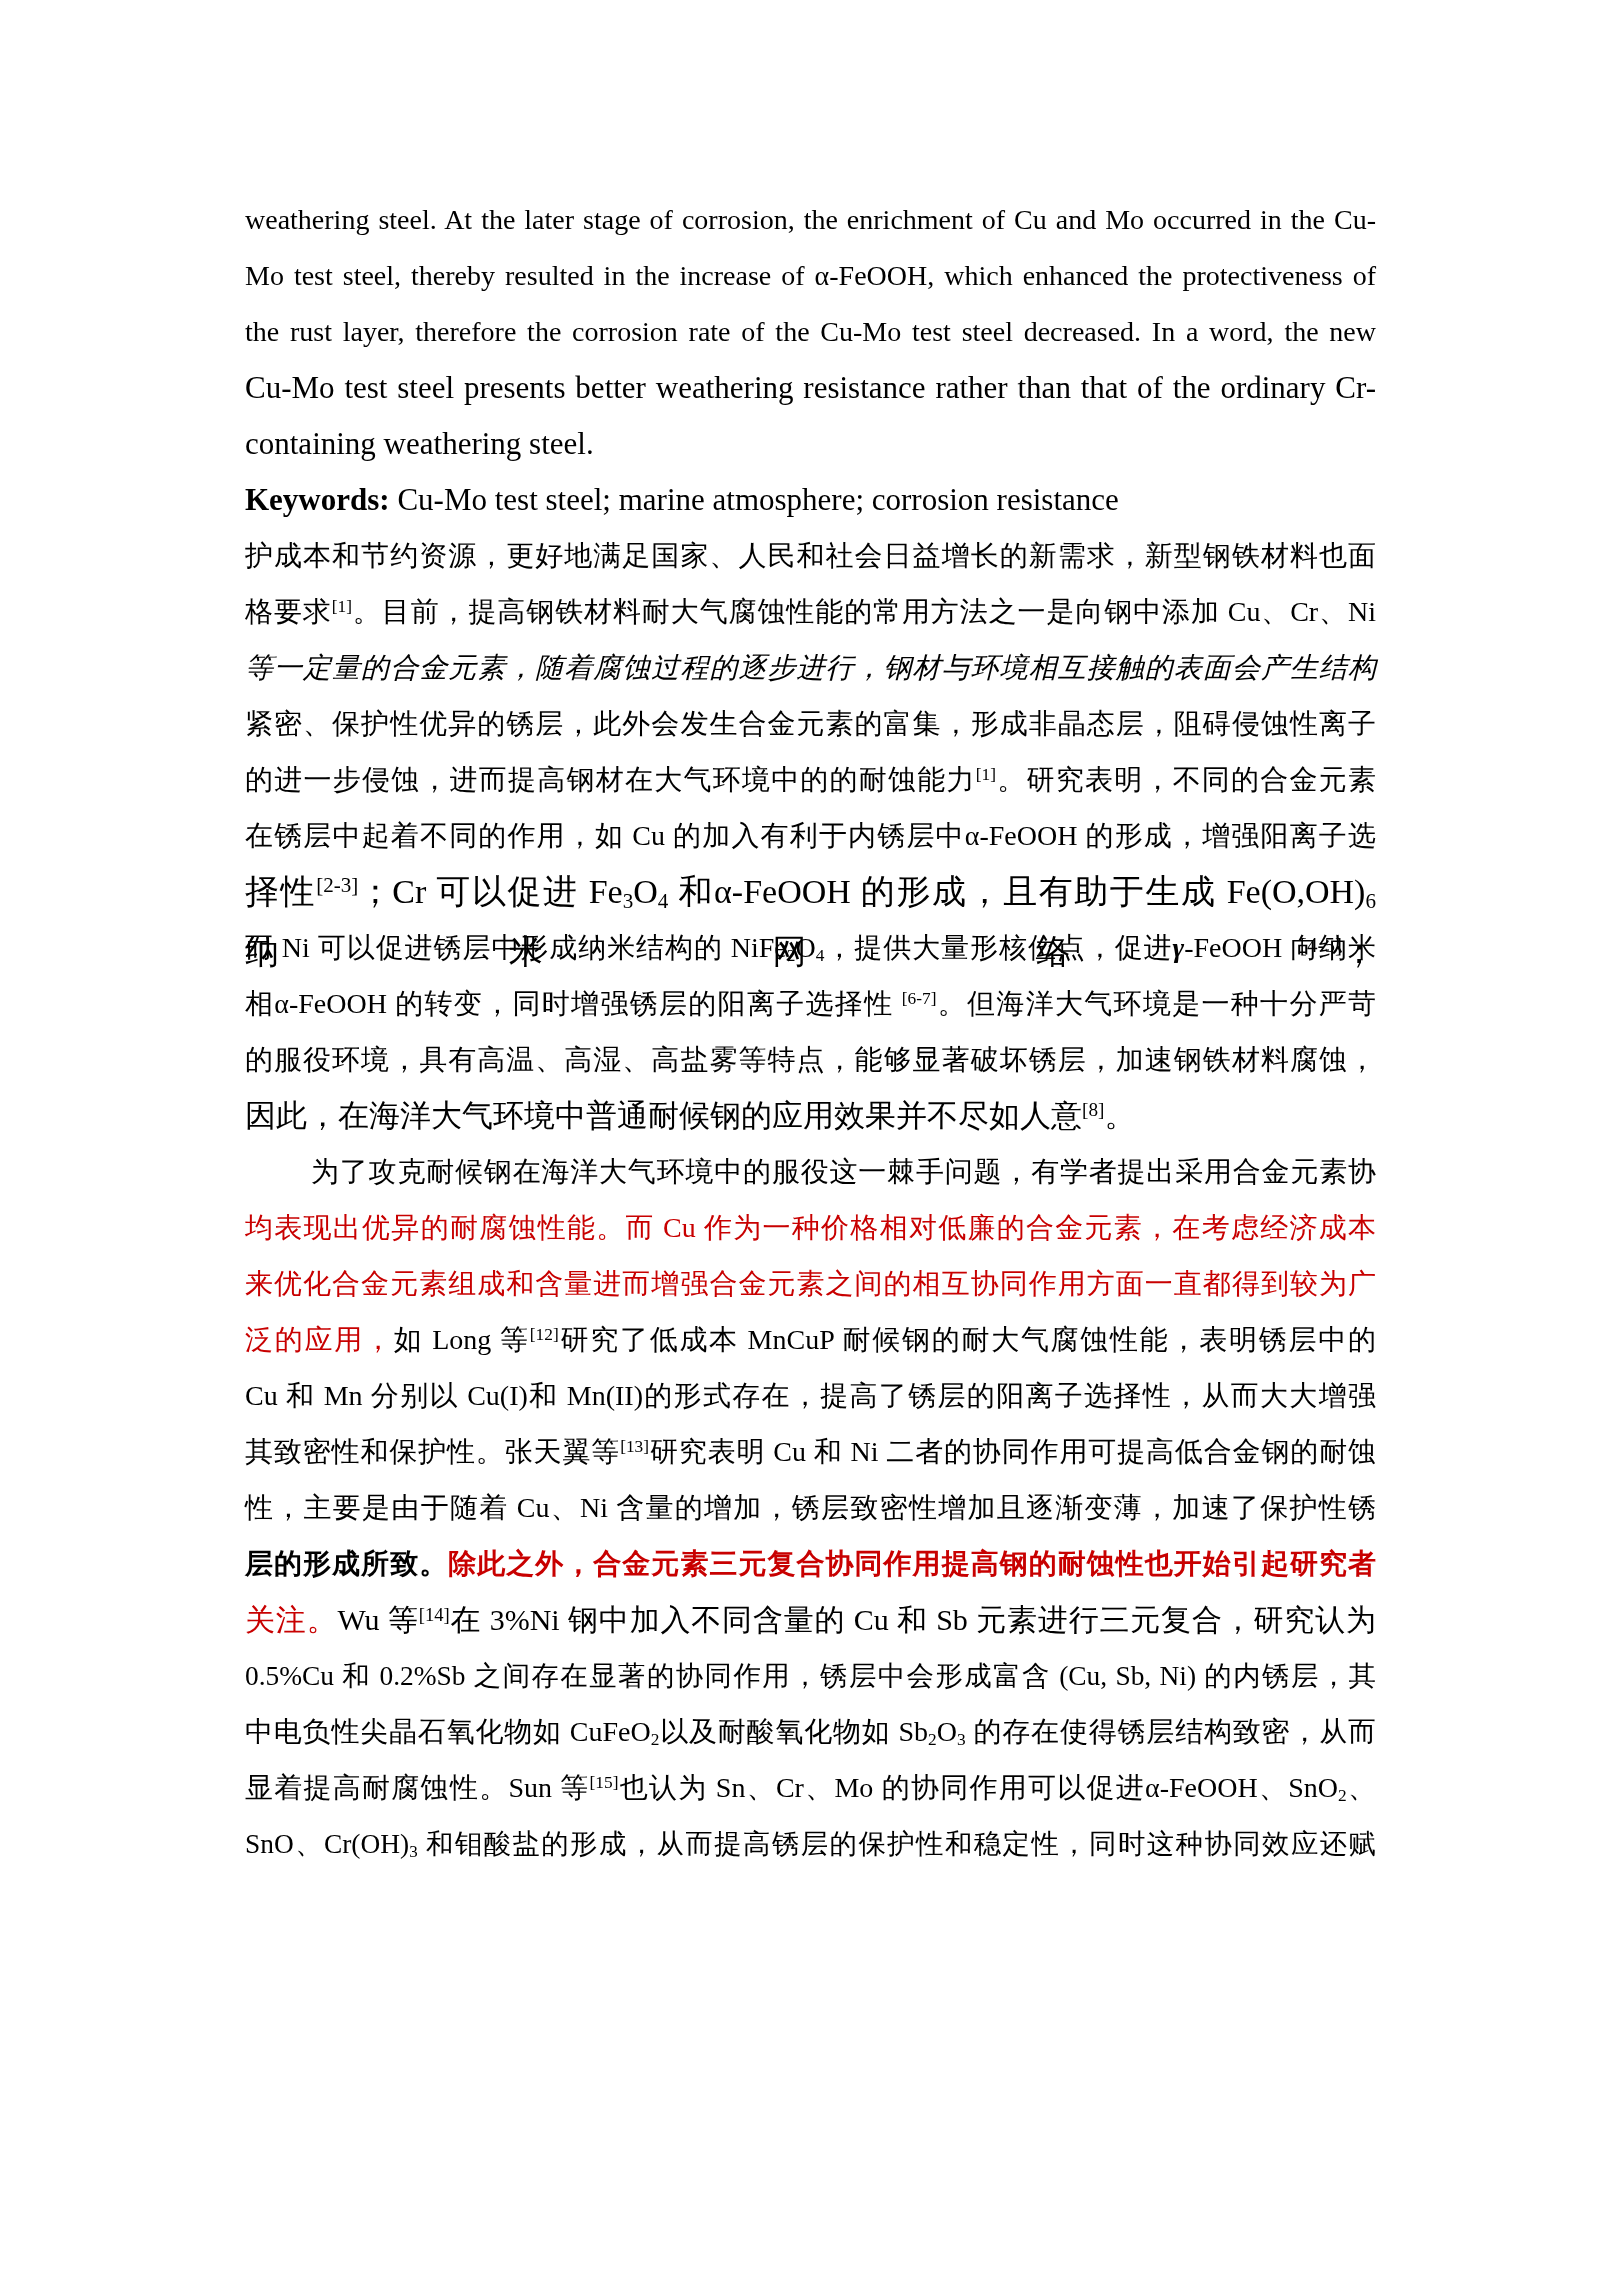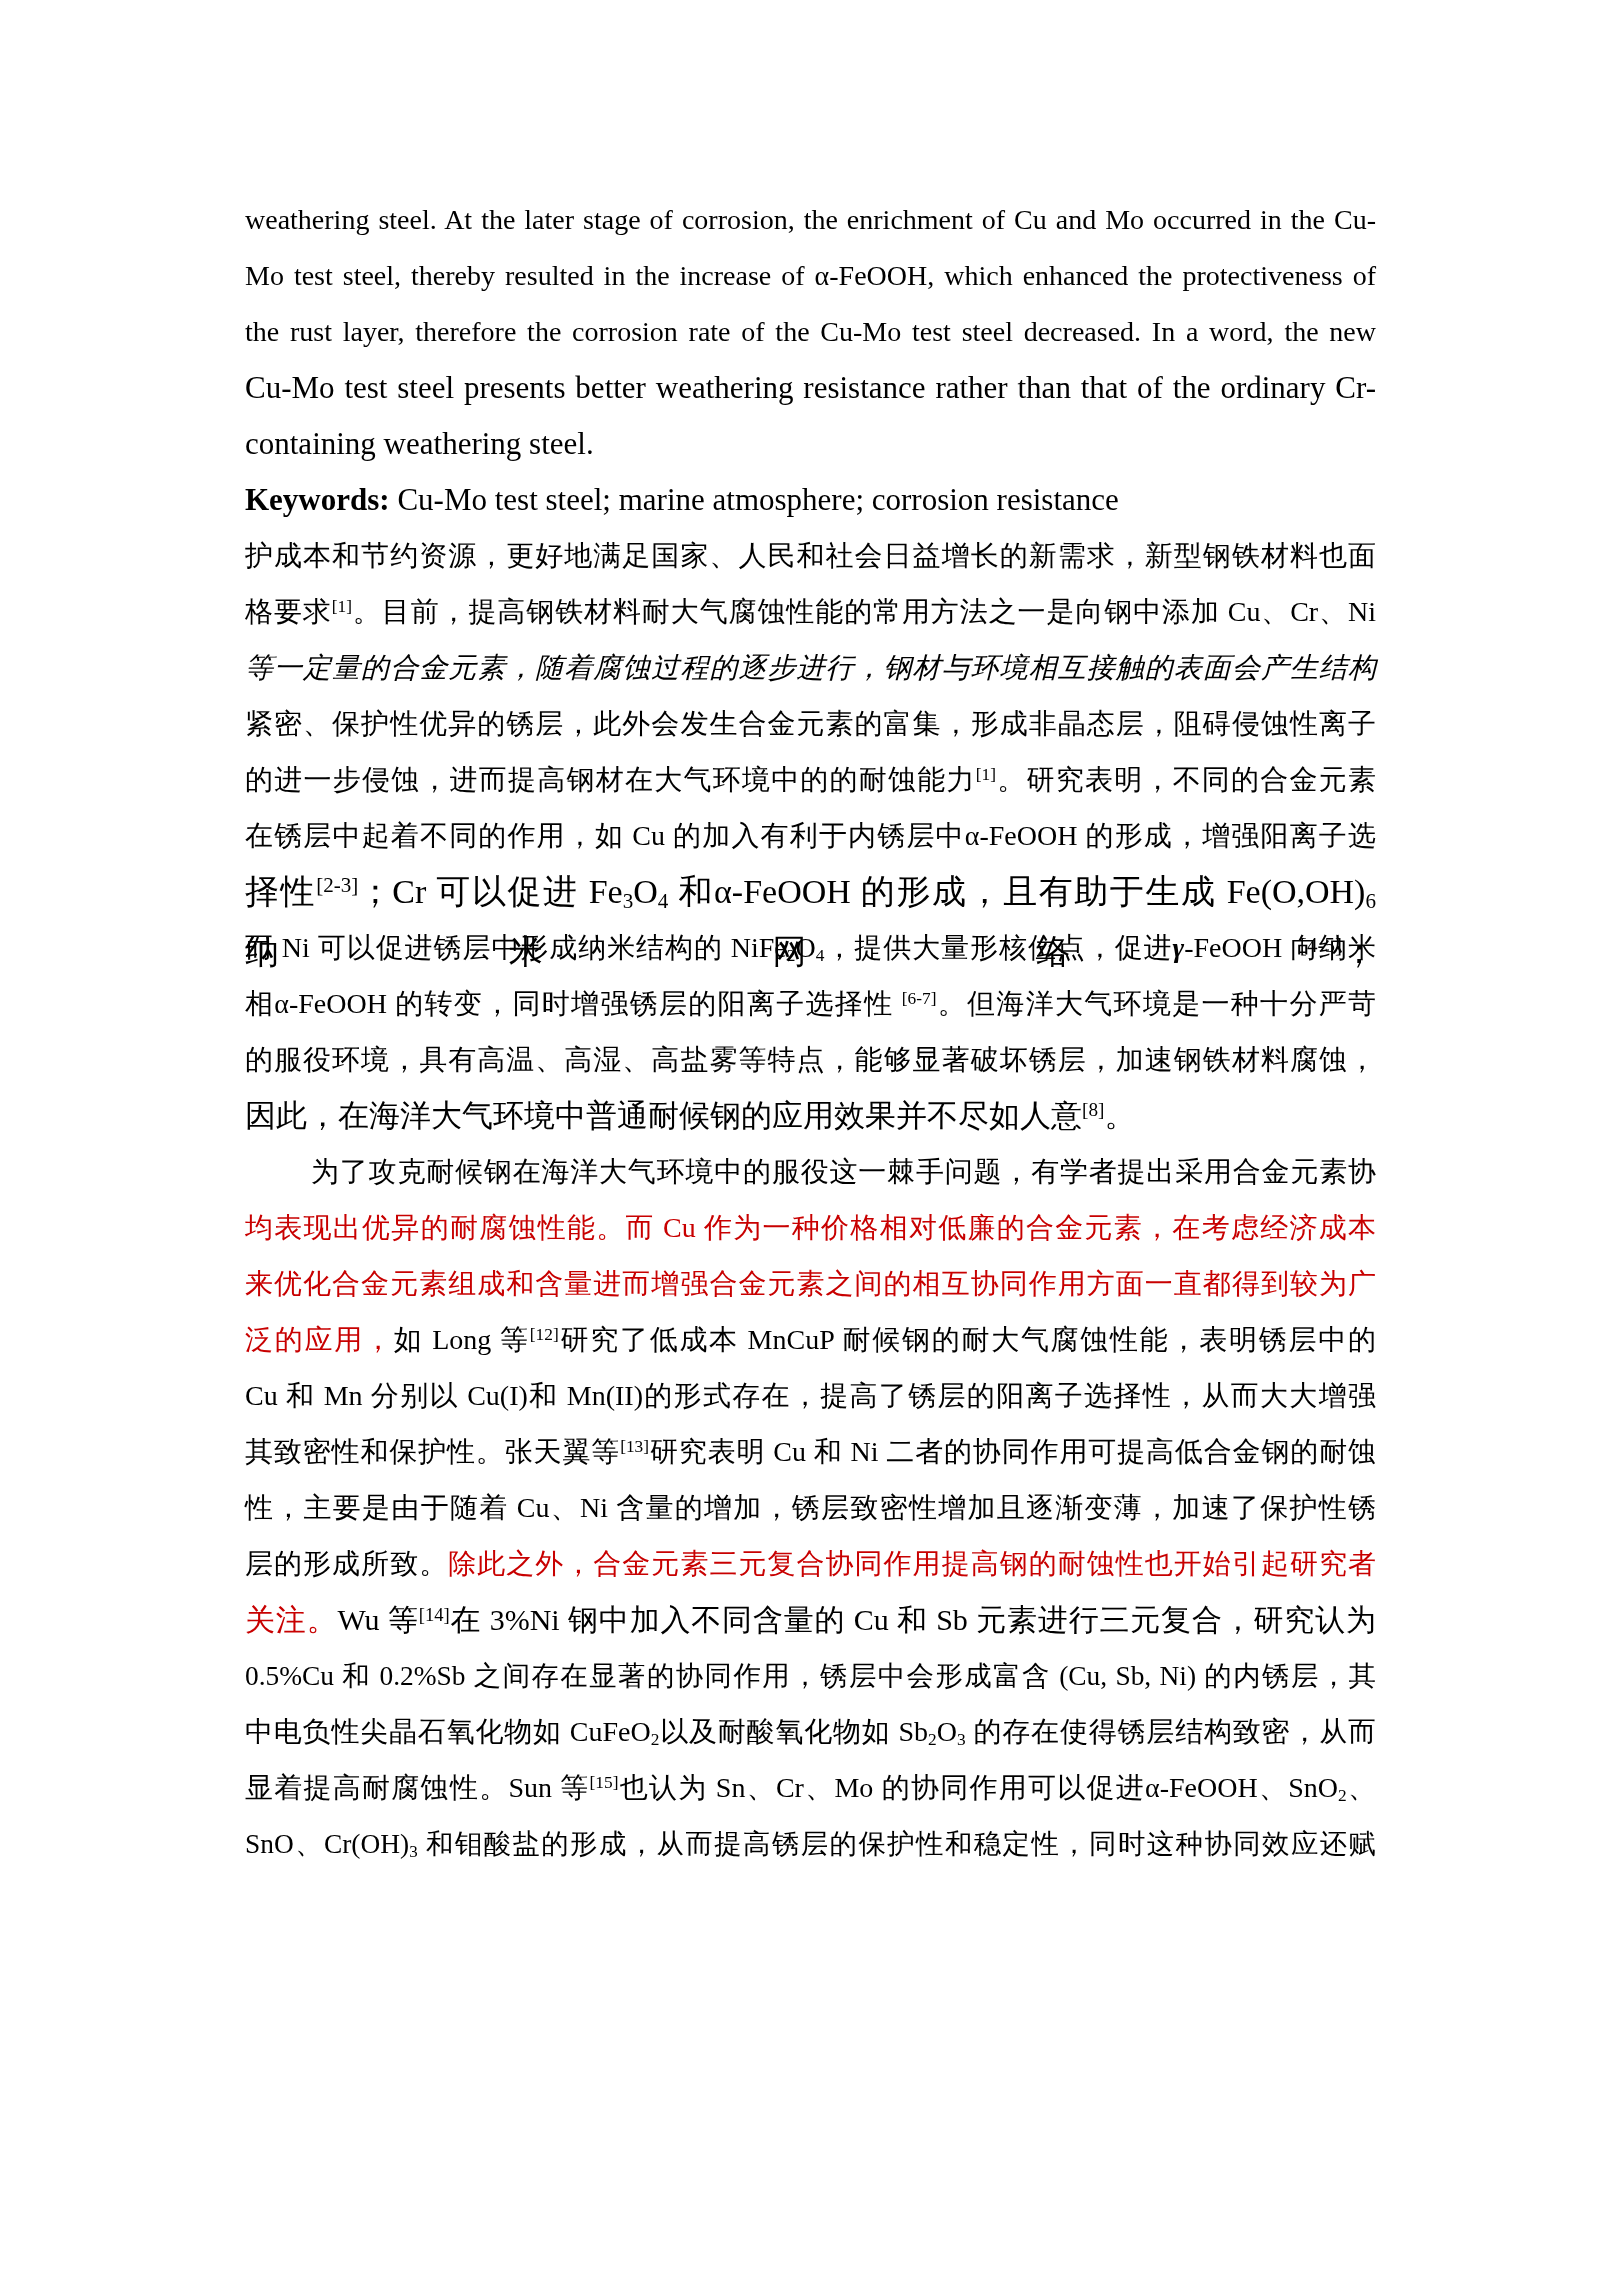--- a/index.html
+++ b/index.html
@@ -52,21 +52,21 @@
       <div class="line" style="font-size: 28px;"><span>相α-FeOOH 的转变，同时增强锈层的阳离子选择性 </span><span class="sup">[6-7]</span><span>。但海洋大气环境是一种十分严苛</span></div>
       <div class="line" style="font-size: 28px;"><span>的服役环境，具有高温、高湿、高盐雾等特点，能够显著破坏锈层，加速钢铁材料腐蚀，</span></div>
       <div class="line nj" style=""><span>因此，在海洋大气环境中普通耐候钢的应用效果并不尽如人意</span><span class="sup">[8]</span><span>。</span></div>
       <div class="line ind" style="font-size: 28px;"><span>为了攻克耐候钢在海洋大气环境中的服役这一棘手问题，有学者提出采用合金元素协</span></div>
       <div class="line" style="font-size: 28px;"><span class="red">均表现出优异的耐腐蚀性能。而 Cu 作为一种价格相对低廉的合金元素，在考虑经济成本</span></div>
       <div class="line" style="font-size: 28px;"><span class="red">来优化合金元素组成和含量进而增强合金元素之间的相互协同作用方面一直都得到较为广</span></div>
       <div class="line" style="font-size: 28px;"><span class="red">泛的应用，</span><span>如 Long 等</span><span class="sup">[12]</span><span>研究了低成本 MnCuP 耐候钢的耐大气腐蚀性能，表明锈层中的</span></div>
       <div class="line" style="font-size: 28px;"><span>Cu 和 Mn 分别以 Cu(I)和 Mn(II)的形式存在，提高了锈层的阳离子选择性，从而大大增强</span></div>
       <div class="line" style="font-size: 28px;"><span>其致密性和保护性。张天翼等</span><span class="sup">[13]</span><span>研究表明 Cu 和 Ni 二者的协同作用可提高低合金钢的耐蚀</span></div>
       <div class="line" style="font-size: 28px;"><span>性，主要是由于随着 Cu、Ni 含量的增加，锈层致密性增加且逐渐变薄，加速了保护性锈</span></div>
-      <div class="line" style="font-size: 28px;"><span>层的形成所致。</span><span class="red">除此之外，合金元素三元复合协同作用提高钢的耐蚀性也开始引起研究者</span></div>
+      <div class="line" style="font-size: 28px; font-weight: bold;"><span>层的形成所致。</span><span class="red">除此之外，合金元素三元复合协同作用提高钢的耐蚀性也开始引起研究者</span></div>
       <div class="line" style="font-size: 30px;"><span class="red">关注。</span><span>Wu 等</span><span class="sup">[14]</span><span>在 3%Ni 钢中加入不同含量的 Cu 和 Sb 元素进行三元复合，研究认为</span></div>
       <div class="line" style="font-size: 27.4px;"><span>0.5%Cu 和 0.2%Sb 之间存在显著的协同作用，锈层中会形成富含 (Cu, Sb, Ni) 的内锈层，其</span></div>
       <div class="line" style="font-size: 28px;"><span>中电负性尖晶石氧化物如 CuFeO</span><span class="sub">2</span><span>以及耐酸氧化物如 Sb</span><span class="sub">2</span><span>O</span><span class="sub">3</span><span> 的存在使得锈层结构致密，从而</span></div>
       <div class="line" style="font-size: 28px;"><span>显着提高耐腐蚀性。Sun 等</span><span class="sup">[15]</span><span>也认为 Sn、Cr、Mo 的协同作用可以促进α-FeOOH、SnO</span><span class="sub">2</span><span>、</span></div>
       <div class="line" style="font-size: 27.4px;"><span>SnO、Cr(OH)</span><span class="sub">3</span><span> 和钼酸盐的形成，从而提高锈层的保护性和稳定性，同时这种协同效应还赋</span></div>
     </div>
 </div>
 
 
 </body></html>

